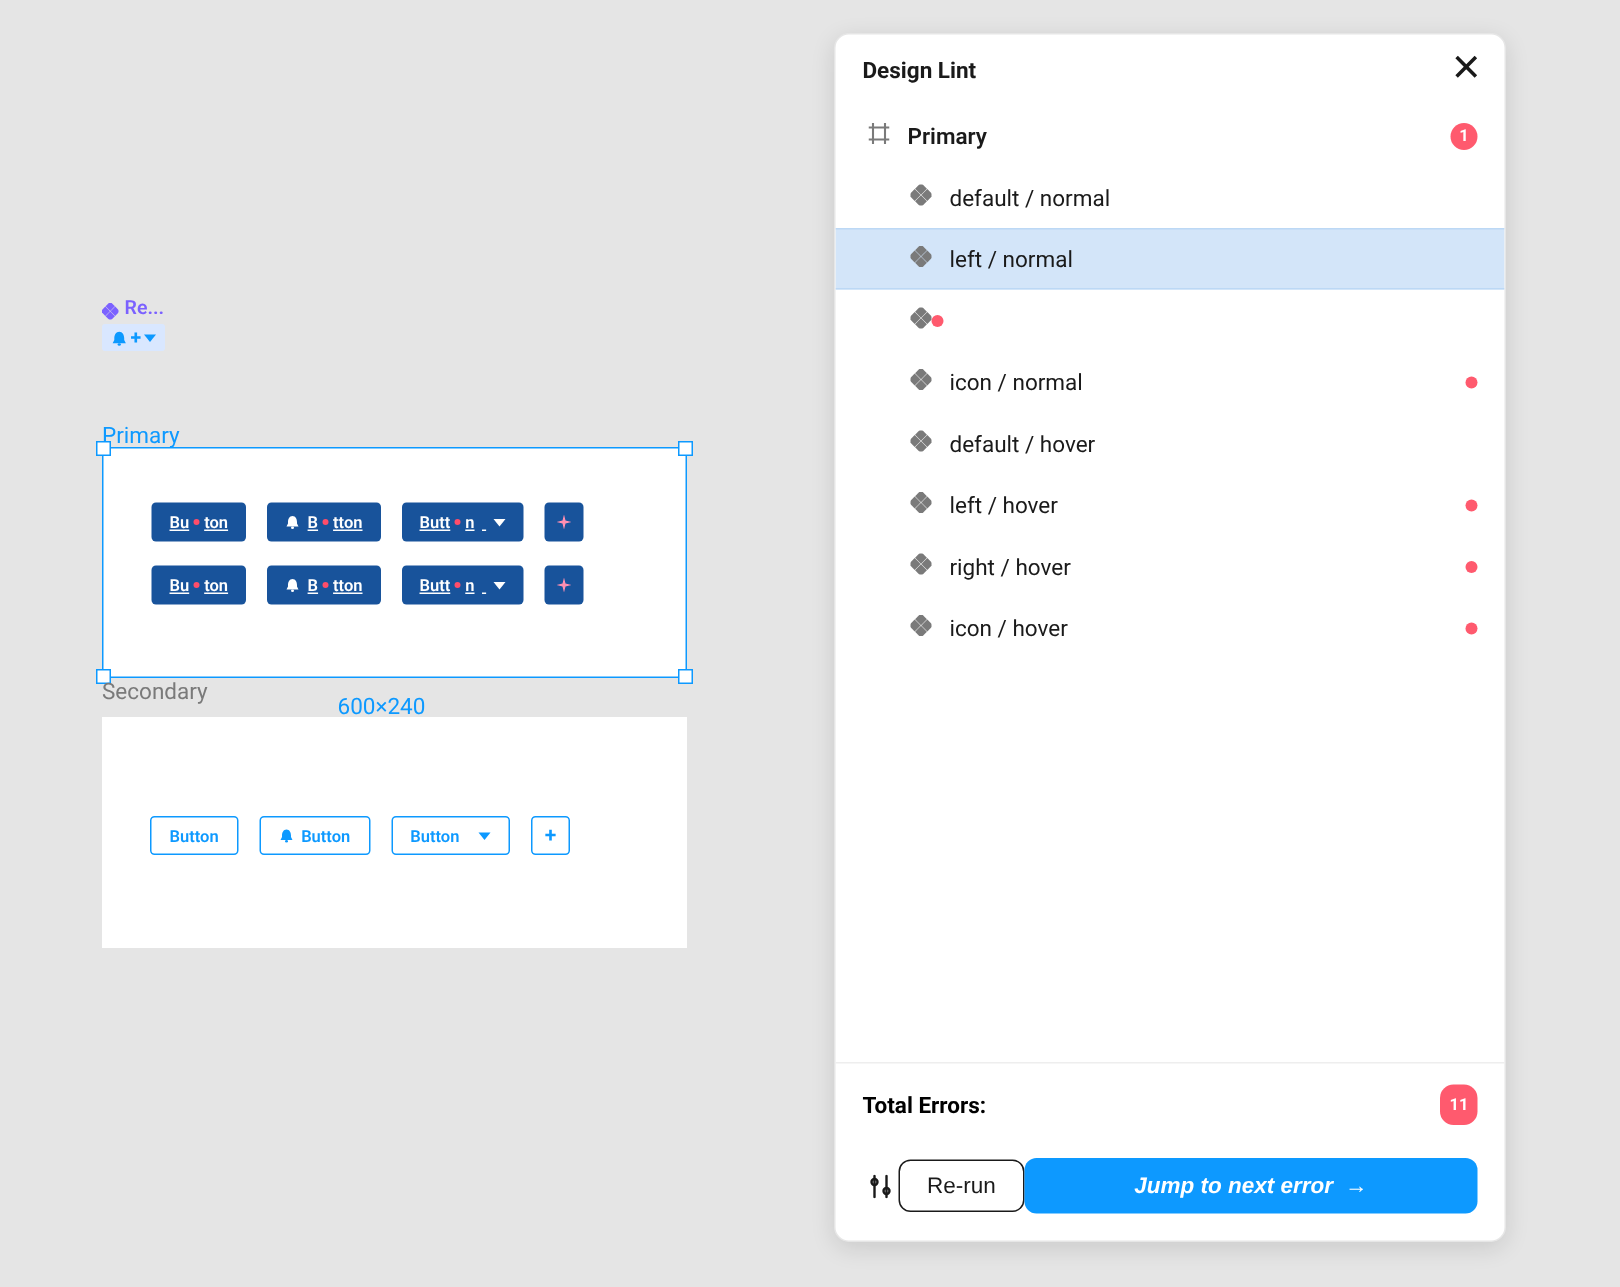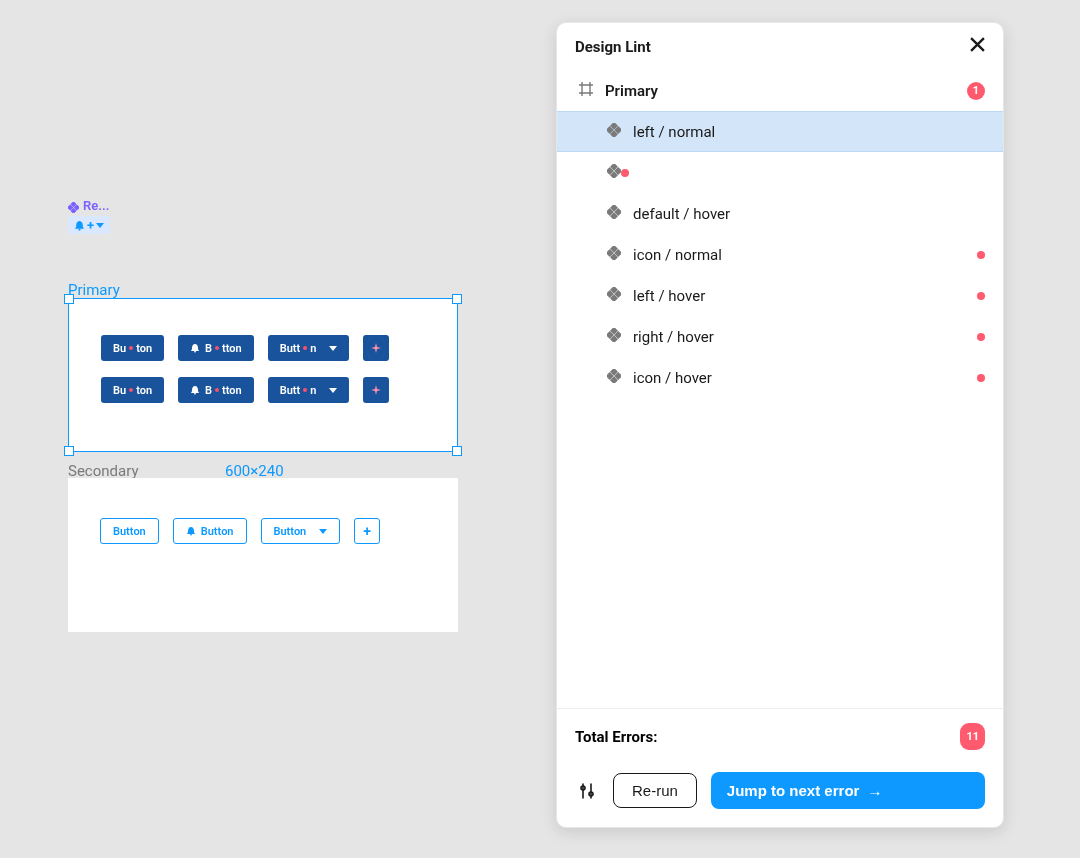--- a/index.html
+++ b/index.html
@@ -19,21 +19,21 @@
     position: absolute; left: 68px; top: 216px;
     background: #d9e7ff; border-radius: 2px;
     padding: 3px 6px 2px 6px;
     display: flex; align-items: center; gap: 2px;
     color: #0d99ff; font-size: 12px; line-height: 1;
   }
   .toolbar-chip svg { width: 11px; height: 11px; }
 
   .frame-label { position: absolute; left: 68px; font-size: 15px; }
   .frame-label.primary   { top: 281px; color: #0d99ff; }
-  .frame-label.secondary { top: 462px; color: #7a7a7a; }
+  .frame-label.secondary { top: 452px; color: #7a7a7a; }
   .frame-dims { position: absolute; left: 225px; top: 462px; color: #0d99ff; font-size: 15px; }
 
   .frame {
     position: absolute; left: 68px; width: 390px; height: 154px;
     background: #fff;
   }
   .frame.primary-frame { top: 298px; border: 1px solid #0d99ff; }
   .frame.secondary-frame { top: 478px; }
 
   
@@ -49,22 +49,22 @@
   .btn-row { position: absolute; left: 32px; display: flex; gap: 14px; align-items: center; }
   .primary-frame .btn-row.r1 { top: 36px; }
   .primary-frame .btn-row.r2 { top: 78px; }
   .secondary-frame .btn-row.r1 { top: 40px; }
 
   .btn {
     height: 26px; border-radius: 3px; font-size: 11px; font-weight: 600;
     display: inline-flex; align-items: center; gap: 5px; padding: 0 12px;
     white-space: nowrap;
   }
-  .btn.solid { background: #18539b; color: #fff; }
-  .btn.outline { background: #fff; color: #0d99ff; border: 1px solid #0d99ff; }
+  .btn.solid { background: #18539b; color: #fff; text-decoration: underline; }
+  .btn.outline { background: #fff; color: #0d99ff; border: 1px solid #0d99ff; margin-top: 26px; }
   .btn svg { width: 10px; height: 10px; }
   .btn.square { width: 26px; height: 26px; padding: 0; justify-content: center; }
   .btn.solid.square { background:#18539b; color:#fff; fill:#ffffff; }
   .btn.outline.square { color:#0d99ff; fill:#0d99ff; }
   .pinkdot { width:4px; height:4px; background:#ff4d6a; border-radius:50%; display:inline-block; margin-left:-2px; margin-right:-2px; }
 
   .caret-down { width:0; height:0; border-left:4px solid transparent; border-right:4px solid transparent; border-top:5px solid currentColor; display:inline-block; }
 
   
   .panel {
@@ -115,35 +115,35 @@
   }
   .panel-footer .badge {
     min-width: 22px; height: 27px; border-radius: 9px; background: #ff5a6e;
     color: #fff; font-size: 11px; font-weight: 700;
     display: flex; align-items: center; justify-content: center;
     padding: 0 6px;
   }
 
   .panel-actions {
     padding: 12px 18px 18px 18px;
-    display: flex; align-items: center; gap: 14px;
+    display: flex; align-items: center; 
   }
   .settings-btn { width: 24px; height: 24px; display:flex; align-items:center; justify-content:center; cursor:pointer; }
   .settings-btn svg { width: 16px; height: 16px; stroke:#1a1a1a; }
   .rerun-btn {
     border: 1.5px solid #1a1a1a; background:#fff; color:#1a1a1a;
     font-size: 15px; font-weight: 500;
     border-radius: 8px; padding: 8px 18px; cursor:pointer;
   }
   .jump-btn {
     flex:1; background:#0d99ff; color:#fff;
     font-size: 15px; font-weight: 600;
     border-radius: 8px; padding: 10px 16px;
-    display:flex; align-items:center; gap:8px;
-    cursor:pointer; border:none;
+    display:flex; align-items:center; justify-content:center; gap:8px;
+    cursor:pointer; border:none;font-style:italic;
   }
   .jump-btn .arrow { font-weight:700; }
 
 </style>
 </head>
 <body>
 
 <svg width="0" height="0" style="position:absolute">
   <defs>
     <g id="diamond4">
@@ -266,44 +266,50 @@
     <div class="tree-row parent">
       <span class="frame-ic">
         <svg viewBox="0 0 14 14" fill="none" stroke-width="1.4">
             <path d="M3 0 V14 M11 0 V14 M0 3 H14 M0 11 H14"></path>
           </svg>
       </span>
       <span class="label">Primary</span>
       <span class="badge">1</span>
     </div>
     <div id="tree-items">
+        <div class="tree-row child">
+          <span class="variant-ic"><svg viewBox="0 0 10 10">
+              <use href="#diamond4"></use>
+            </svg></span>
+          <span class="label">default / normal</span>
+        </div>
         <div class="tree-row child selected">
           <span class="variant-ic"><svg viewBox="0 0 10 10">
               <use href="#diamond4"></use>
             </svg></span>
           <span class="label">left / normal</span>
         </div>
         <div class="tree-row child">
           <span class="variant-ic"><svg viewBox="0 0 10 10">
               <use href="#diamond4"></use>
             </svg></span>
           <span class="dot-right"></span>
         </div>
         <div class="tree-row child">
           <span class="variant-ic"><svg viewBox="0 0 10 10">
               <use href="#diamond4"></use>
             </svg></span>
+          <span class="label">icon / normal</span>
+          <span class="dot-right"></span>
+        </div>
+        <div class="tree-row child">
+          <span class="variant-ic"><svg viewBox="0 0 10 10">
+              <use href="#diamond4"></use>
+            </svg></span>
           <span class="label">default / hover</span>
-        </div>
-        <div class="tree-row child">
-          <span class="variant-ic"><svg viewBox="0 0 10 10">
-              <use href="#diamond4"></use>
-            </svg></span>
-          <span class="label">icon / normal</span>
-          <span class="dot-right"></span>
         </div>
         <div class="tree-row child">
           <span class="variant-ic"><svg viewBox="0 0 10 10">
               <use href="#diamond4"></use>
             </svg></span>
           <span class="label">left / hover</span>
           <span class="dot-right"></span>
         </div>
         <div class="tree-row child">
           <span class="variant-ic"><svg viewBox="0 0 10 10">

